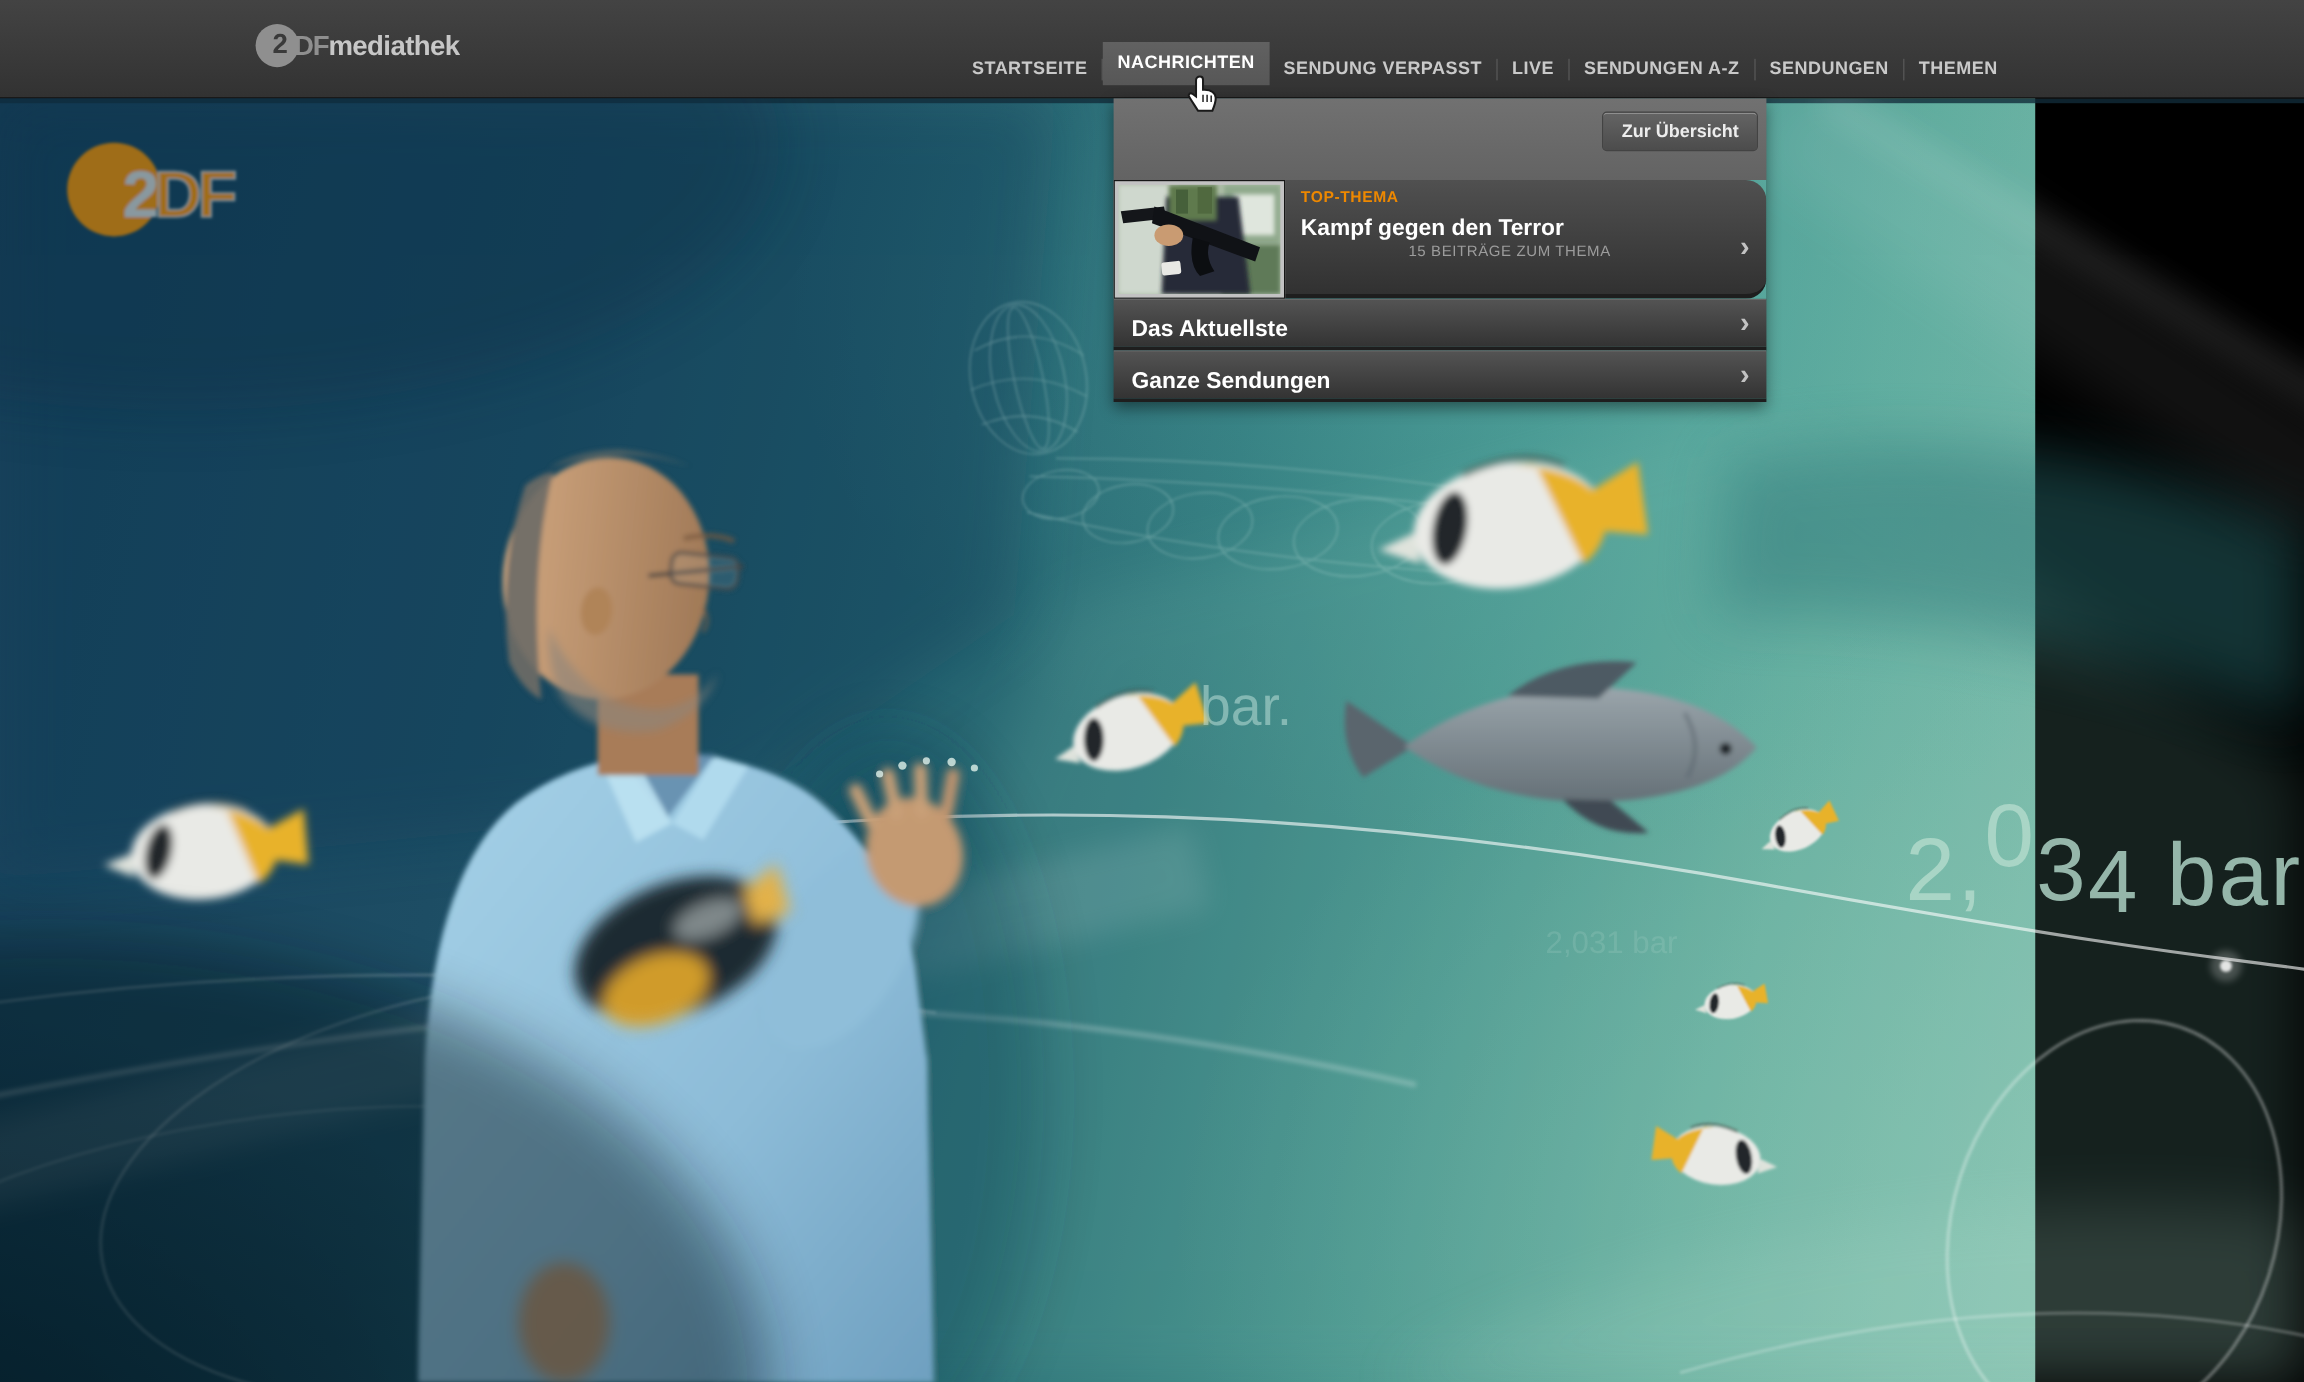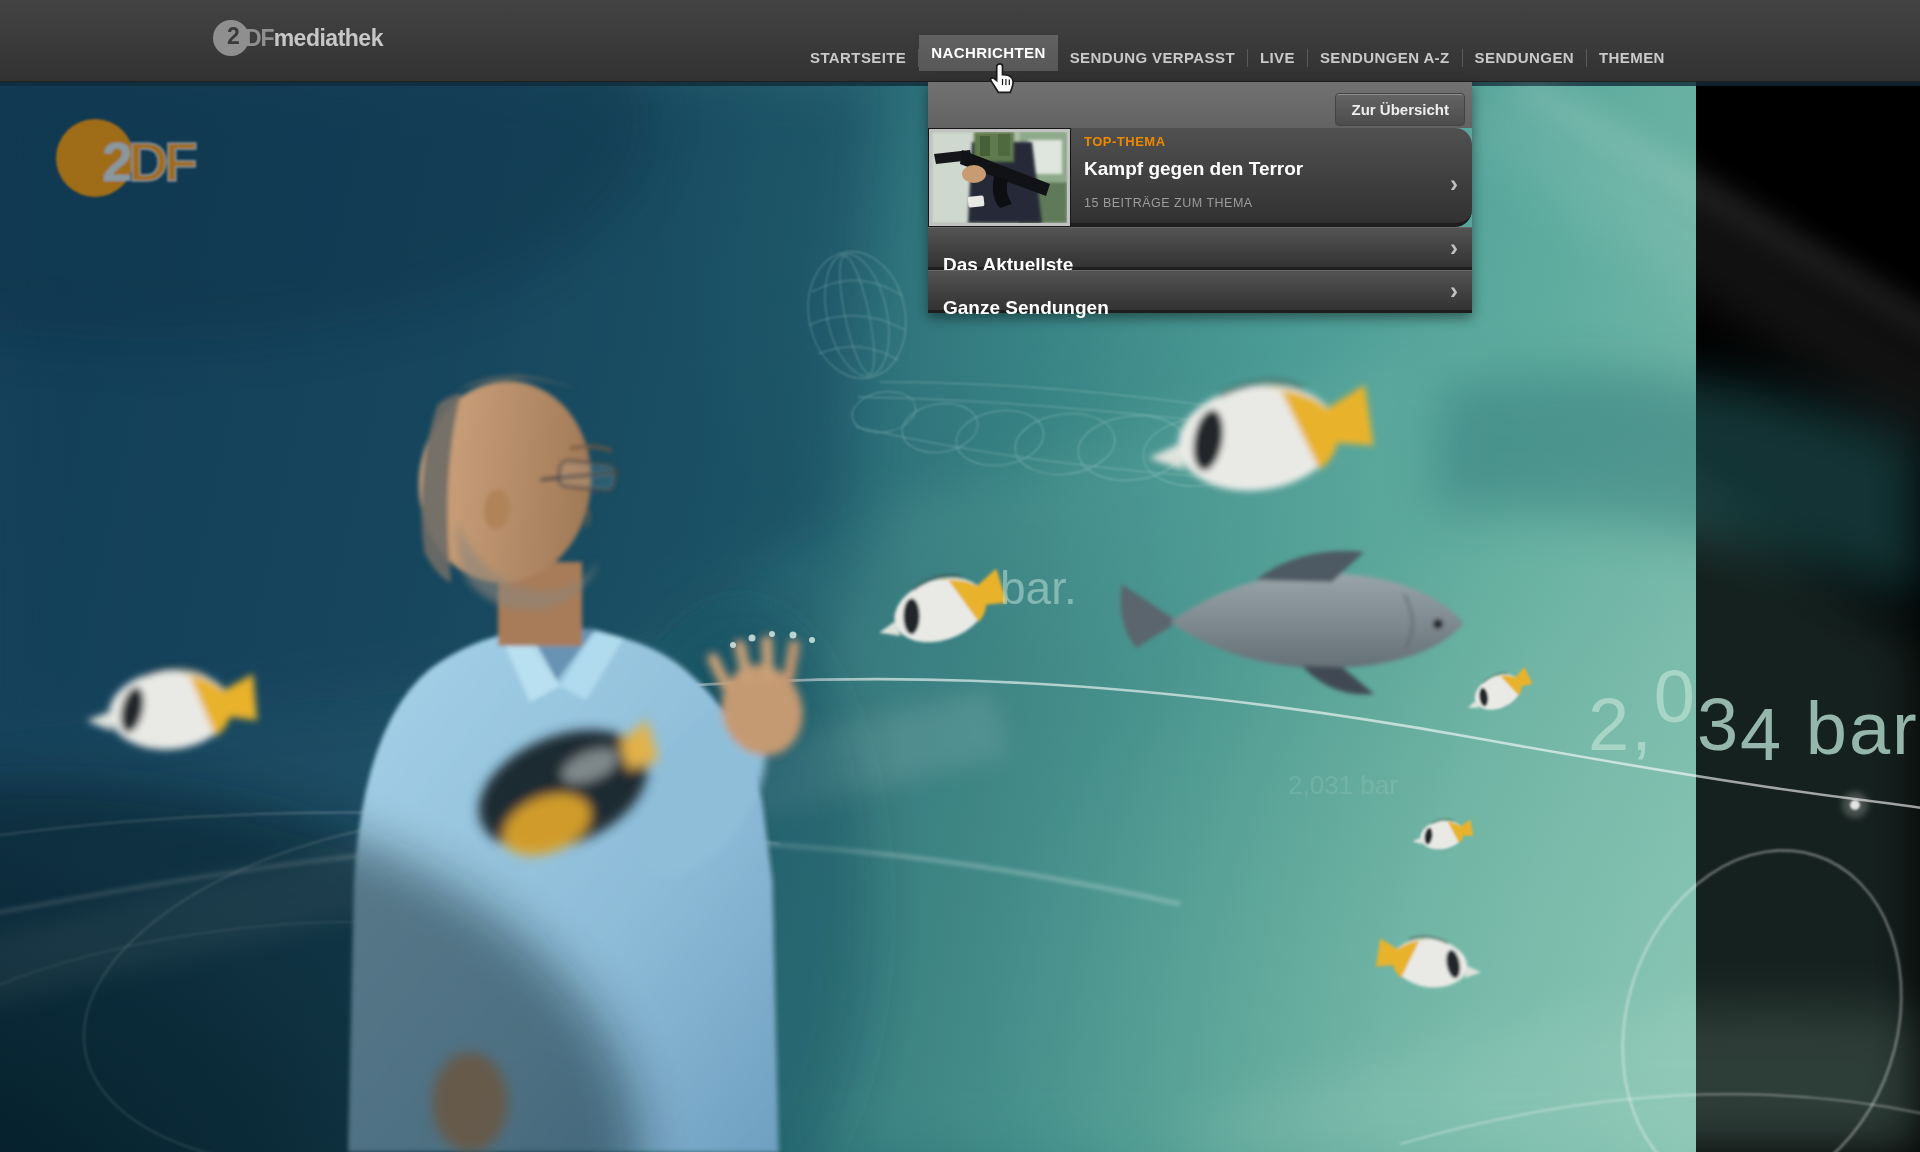--- a/index.html
+++ b/index.html
@@ -30,37 +30,37 @@
 
   .nav { position:absolute; left:798px; bottom:0; height:46px; display:flex; }
   .nav-item { height:46px; line-height:46px; padding:0 12px; font-size:15px; font-weight:bold;
     letter-spacing:0.4px; color:#c9c9c9; cursor:pointer; white-space:nowrap; }
   .nav-sep { width:1px; height:18px; background:#5a5a5a; align-self:center; }
   .nav-item.active { background:linear-gradient(180deg,#616161,#575757); color:#ffffff; height:36px; line-height:36px; }
 
   
   .dropdown { position:absolute; left:928px; top:82px; width:544px; z-index:6;
     box-shadow:0 5px 12px rgba(0,0,0,0.45); }
-  .dd-strip { height:46px; background:linear-gradient(180deg,#717171,#636363); position:relative; }
+  .dd-strip { height:68px; background:linear-gradient(180deg,#717171,#636363); position:relative; }
   .overview-btn { position:absolute; right:7px; top:11px; height:33px; padding:0 15px;
     background:linear-gradient(180deg,#646464,#4c4c4c); border:1px solid #434343; border-radius:4px;
     box-shadow:inset 0 1px 0 rgba(255,255,255,0.28); color:#ededed; font-size:15px; font-weight:bold;
     line-height:31px; cursor:pointer; }
   .dd-row1 { height:99px; background:linear-gradient(180deg,#505050,#313131); position:relative;
     border-bottom:4px solid #1e1e1e;border-radius:17px; }
   .thumb { position:absolute; left:0; top:0; width:143px; height:99px; background:#c2c2c2;
     border:1px solid #161616; padding:3px; }
   .thumb svg { display:block; width:135px; height:91px; }
   .tt-text { position:absolute; left:156px; top:6px; right:40px; }
   .tt-kicker { font-size:13px; font-weight:bold; color:#ee8800; letter-spacing:0.5px; }
   .tt-title { margin-top:9px; font-size:19px; font-weight:bold; color:#ffffff; }
-  .tt-meta { margin-top:16px; font-size:12.5px; color:#9c9c9c; letter-spacing:0.5px; }
+  .tt-meta { margin-top:0; font-size:12.5px; color:#9c9c9c; letter-spacing:0.5px;text-align:center; }
   .dd-row { height:43px; background:linear-gradient(180deg,#545454,#333333); position:relative;
     border-bottom:3px solid #1e1e1e; box-shadow:inset 0 1px 0 rgba(255,255,255,0.12); }
-  .dd-row-label { position:absolute; left:15px; top:16px; height:43px; line-height:43px;
+  .dd-row-label { position:absolute; left:15px; top:4px; height:43px; line-height:43px;
     font-size:19px; font-weight:bold; color:#ffffff; }
   .chev { position:absolute; right:14px; color:#c2c2c2; font-size:24px; font-weight:bold; line-height:1; }
   .chev-r1 { top:44px; }
   .chev-row { top:9px; }
 
   
   .cursor { position:absolute; left:988px; top:62px; z-index:9; }
 
   
   .video { position:absolute; left:0; top:82px; width:1696px; height:1070px; z-index:1;

